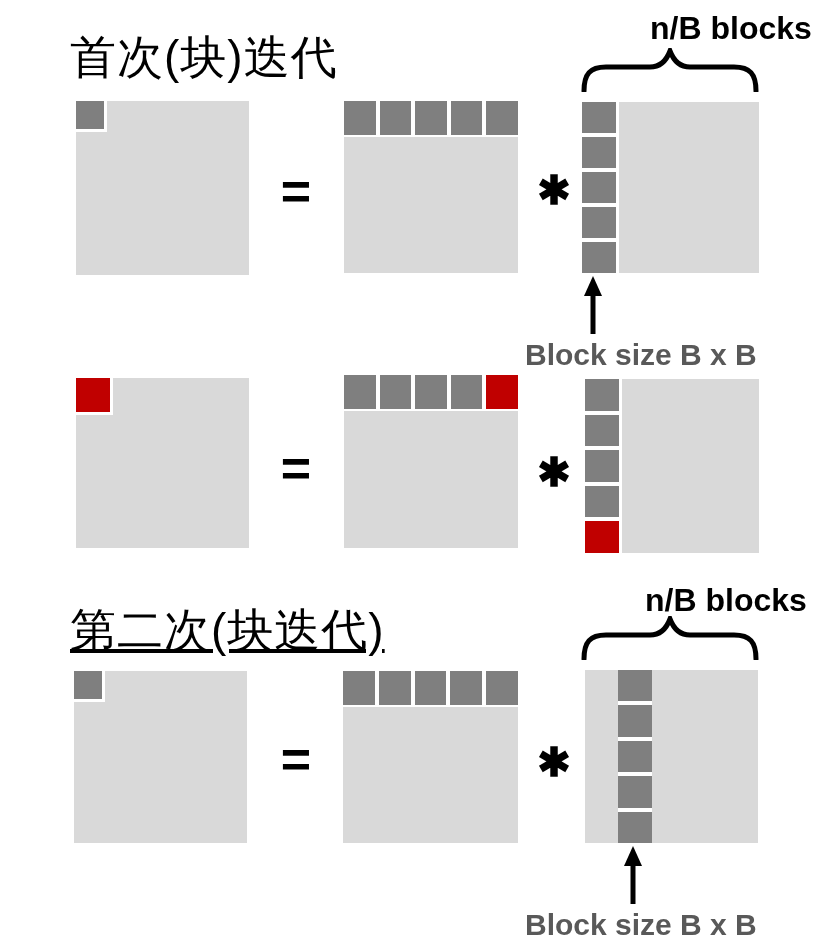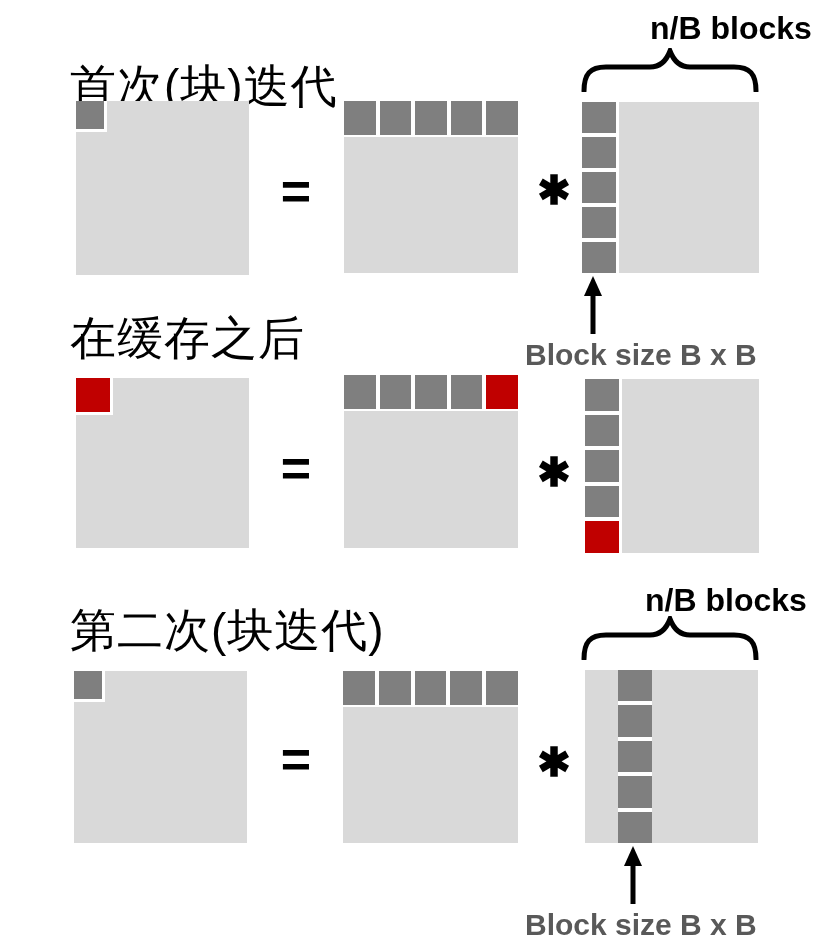--- a/index.html
+++ b/index.html
@@ -49,21 +49,21 @@
   }
   .nb-label{font-size:32px;font-weight:700;color:#000;white-space:nowrap;}
   .bsize-label{font-size:30px;font-weight:700;color:#595959;white-space:nowrap;}
   svg{display:block;}
 </style>
 </head>
 <body>
 
 <div id="canvas">
 
-  <div class="abs row-title" style="left:70px;top:56px;">首次(块)迭代</div>
+  <div class="abs row-title" style="left:70px;top:27px;">首次(块)迭代</div>
 
   <div class="abs nb-label" style="left:650px;top:10px;">n/B blocks</div>
 
   <div class="abs" style="left:580px;top:48px;">
     <svg width="180" height="44" viewBox="0 0 180 44">
       <path d="M4,43 C4,26 10,19 26,19 L70,19 C82,19 87,11 90,3 C93,11 98,19 110,19 L154,19 C170,19 176,26 176,43" fill="none" stroke="#000" stroke-width="5" stroke-linecap="round"></path>
     </svg>
   </div>
 
   <div class="matrix" style="left:76px;top:101px;width:173px;height:174px;">
@@ -96,21 +96,20 @@
 
   <div class="abs" style="left:582px;top:276px;">
     <svg width="22" height="58" viewBox="0 0 22 58">
       <polygon points="11,0 2,20 20,20" fill="#000"></polygon>
       <line x1="11" y1="16" x2="11" y2="58" stroke="#000" stroke-width="5"></line>
     </svg>
   </div>
 
   <div class="abs bsize-label" style="left:525px;top:338px;">Block size B x B</div>
 
-  <div class="abs row-title" style="left:70px;top:308px;">在缓存之后</div>
 
   <div class="matrix" style="left:76px;top:378px;width:173px;height:170px;">
     <div class="corner corner-lg" data-color="red"></div>
   </div>
 
   <div class="abs op-equals" style="left:264px;top:440px;">=</div>
 
   <div class="matrix" style="left:344px;top:375px;width:174px;height:173px;">
     <div class="top-band">
       <div class="blk" data-color="gray"></div>
@@ -126,21 +125,21 @@
   <div class="matrix" style="left:585px;top:379px;width:174px;height:174px;">
     <div class="side-band">
       <div class="blk" data-color="gray"></div>
       <div class="blk" data-color="gray"></div>
       <div class="blk" data-color="gray"></div>
       <div class="blk" data-color="gray"></div>
       <div class="blk" data-color="red"></div>
     </div>
   </div>
 
-  <div class="abs row-title" style="left:70px;top:600px;">第二次(块迭代)</div>
+  <div class="abs row-title" style="left:70px;top:600px;text-decoration:underline;">第二次(块迭代)</div>
 
   <div class="abs nb-label" style="left:645px;top:582px;">n/B blocks</div>
 
   <div class="abs" style="left:580px;top:616px;">
     <svg width="180" height="44" viewBox="0 0 180 44">
       <path d="M4,43 C4,26 10,19 26,19 L70,19 C82,19 87,11 90,3 C93,11 98,19 110,19 L154,19 C170,19 176,26 176,43" fill="none" stroke="#000" stroke-width="5" stroke-linecap="round"></path>
     </svg>
   </div>
 
   <div class="matrix" style="left:74px;top:671px;width:173px;height:172px;">

